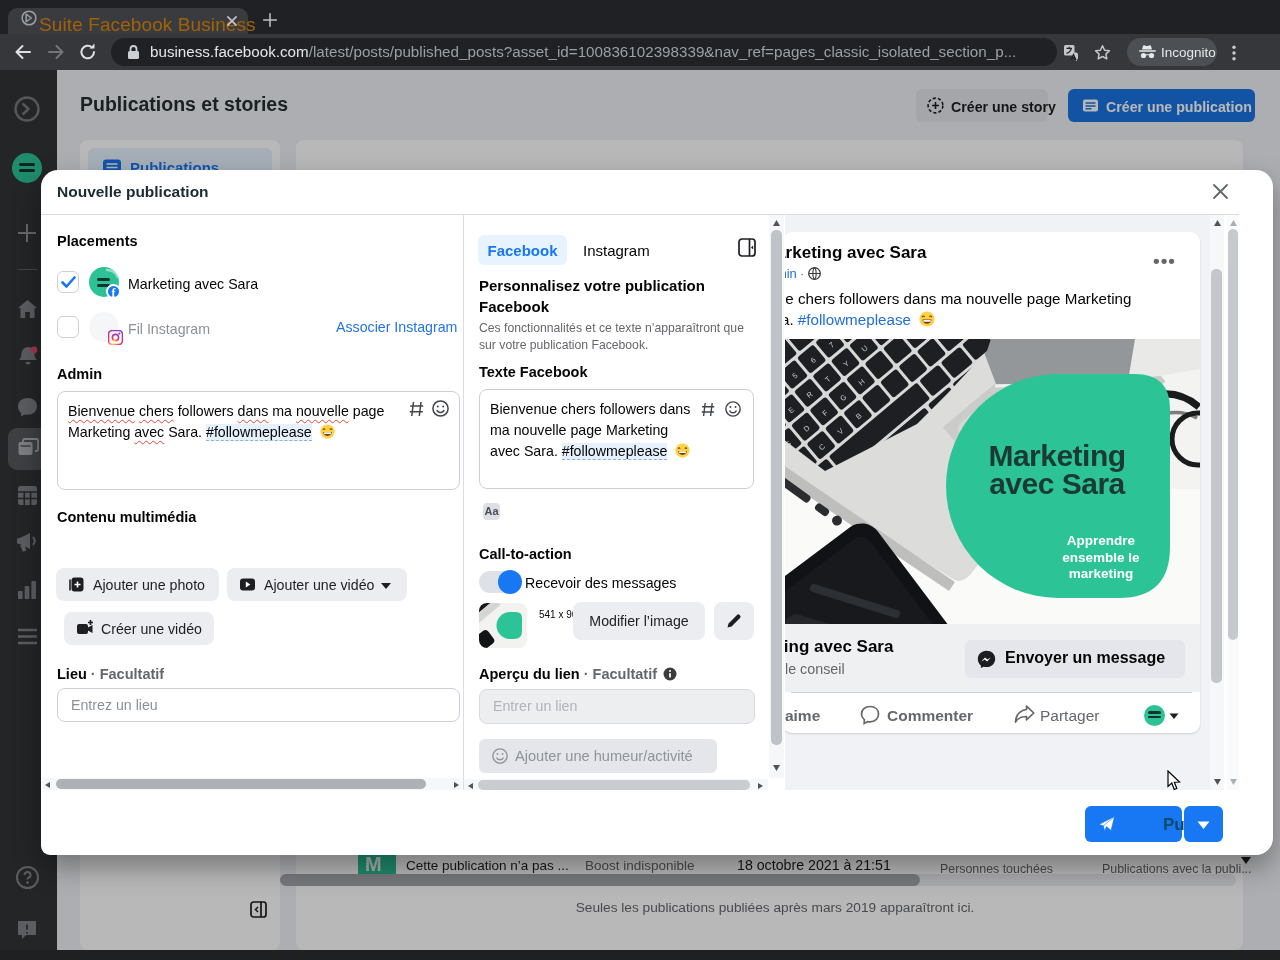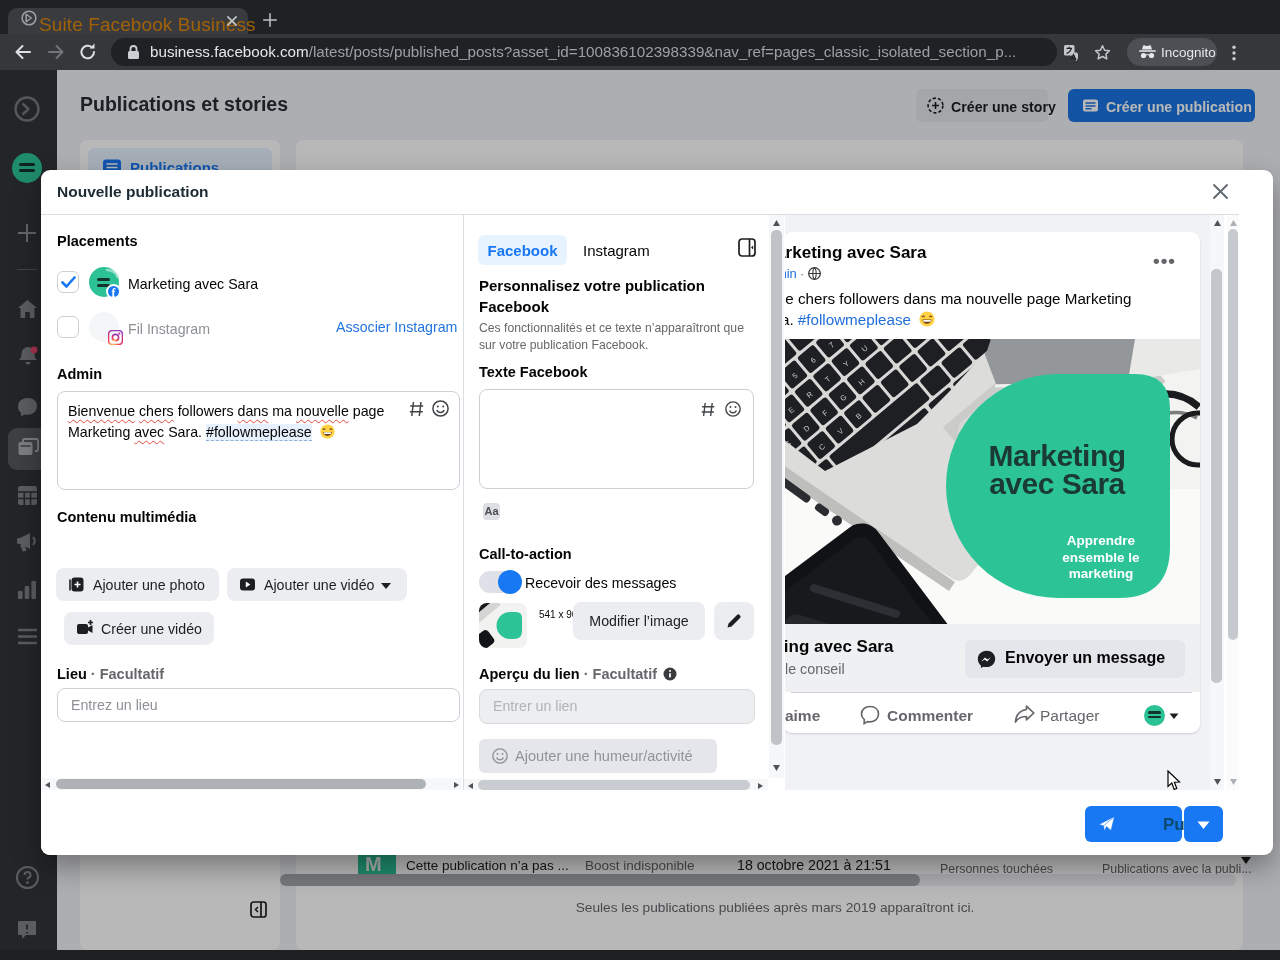--- a/index.html
+++ b/index.html
@@ -174,21 +174,21 @@
         <path d="M2 1.5 L8.5 7.5 L2 13.5" fill="none" stroke="#1c1e21" stroke-width="2.4"></path>
       </svg>
   <div class="a" style="left:1246px;top:312px;font-size:12px;color:#000000">on</div>
   <svg class="a" style="left:1240px;top:786px" width="12" height="9" viewBox="0 0 12 9">
         <path d="M1 1 L6 8 L11 1 Z" fill="#1c1e21"></path>
       </svg>
 </div>
 
 <div id="dim" class="a" style="left:0;top:70px;width:1280px;height:890px;background:rgba(0,0,0,0.28)"></div>
 
-<div id="modal" class="a" style="left:41px;top:170px;width:1232px;height:685px;background:#fff;border-radius:9px;box-shadow:0 12px 28px rgba(0,0,0,.35)">
+<div id="modal" class="a" style="left:41px;top:170px;width:1232px;height:685px;background:#fff;border-radius:17px;box-shadow:0 12px 28px rgba(0,0,0,.35)">
 
   <div class="a b" style="left:16px;top:13px;font-size:15.5px;color:#1c2b33">Nouvelle publication</div>
   <svg class="a" style="left:1171px;top:13px" width="17" height="17" viewBox="0 0 17 17">
         <path d="M2 2 L15 15 M15 2 L2 15" stroke="#606770" stroke-width="1.8" stroke-linecap="round"></path>
       </svg>
   <div class="a" style="left:0;top:44px;width:1198px;height:1px;background:#dadde1"></div>
   <div class="a" style="left:422px;top:45px;width:1px;height:575px;background:#dadde1"></div>
 
   <div class="a b" style="left:16px;top:63px;font-size:14.5px;color:#050505">Placements</div>
   <div class="a" style="left:16px;top:101px;width:22px;height:22px;border:1px solid #ccd0d5;border-radius:6px;background:#fff"></div>
@@ -280,20 +280,26 @@
   <div class="a" style="left:542px;top:72px;font-size:15px;color:#050505">Instagram</div>
   <svg class="a" style="left:697px;top:68px" width="18" height="19" viewBox="0 0 18 19">
         <rect x="1" y="1" width="16" height="17" rx="3" fill="none" stroke="#1c1e21" stroke-width="1.7"></rect>
         <path d="M11.5 1 V18" stroke="#1c1e21" stroke-width="1.7"></path>
         <path d="M15.2 7.5 L13 9.5 L15.2 11.5 Z" fill="#1c1e21"></path>
       </svg>
   <div class="a b" style="left:438px;top:106px;font-size:15px;line-height:20.5px;color:#050505;white-space:nowrap">Personnalisez votre publication<br>Facebook</div>
   <div class="a" style="left:438px;top:150px;font-size:12.2px;line-height:17px;color:#65676b;white-space:nowrap">Ces fonctionnalités et ce texte n’apparaîtront que<br>sur votre publication Facebook.</div>
   <div class="a b" style="left:438px;top:194px;font-size:14.5px;color:#050505">Texte Facebook</div>
   <div class="a" style="left:438px;top:219px;width:275px;height:100px;border:1px solid #ccd0d5;border-radius:8px;background:#fff"></div>
+  <div class="a" style="left:449px;top:229px;font-size:14.2px;line-height:21px;color:#050505;white-space:nowrap">Bienvenue chers followers dans<br>ma nouvelle page Marketing<br>avec Sara. <span class="tag">#followmeplease</span>&nbsp; <svg class="emo" width="15" height="15" viewBox="0 0 16 16">
+          <circle cx="8" cy="8" r="7.6" fill="#ffd143"></circle>
+          <path d="M3 6 q1.3 -1.6 2.6 0 M10.4 6 q1.3 -1.6 2.6 0" stroke="#7a4f1d" stroke-width="1.2" fill="none"></path>
+          <path d="M3.4 8.6 h9.2 a4.6 4.2 0 0 1 -9.2 0 Z" fill="#703f1a"></path>
+          <rect x="4.2" y="8.9" width="7.6" height="1.8" rx="0.6" fill="#fff"></rect>
+        </svg></div>
   <svg class="a" style="left:660px;top:232px" width="14" height="15" viewBox="0 0 15 16">
         <path d="M4.5 1 L2.8 15 M12 1 L10.3 15 M1.2 5 H14.2 M0.8 10.7 H13.8" stroke="#424548" stroke-width="1.5"></path>
       </svg>
   <svg class="a" style="left:684px;top:231px" width="16" height="16" viewBox="0 0 17 17">
         <circle cx="8.5" cy="8.5" r="7.6" fill="none" stroke="#424548" stroke-width="1.5"></circle>
         <circle cx="5.8" cy="6.4" r="1" fill="#424548"></circle>
         <circle cx="11.2" cy="6.4" r="1" fill="#424548"></circle>
         <path d="M4.8 10 a4 4 0 0 0 7.4 0" fill="none" stroke="#424548" stroke-width="1.5"></path>
       </svg>
   <div class="a" style="left:442px;top:333px;width:17px;height:17px;background:#dddfe4;border-radius:4px;text-align:center;font-size:11px;font-weight:700;color:#4b4f55;line-height:17px">Aa</div>

